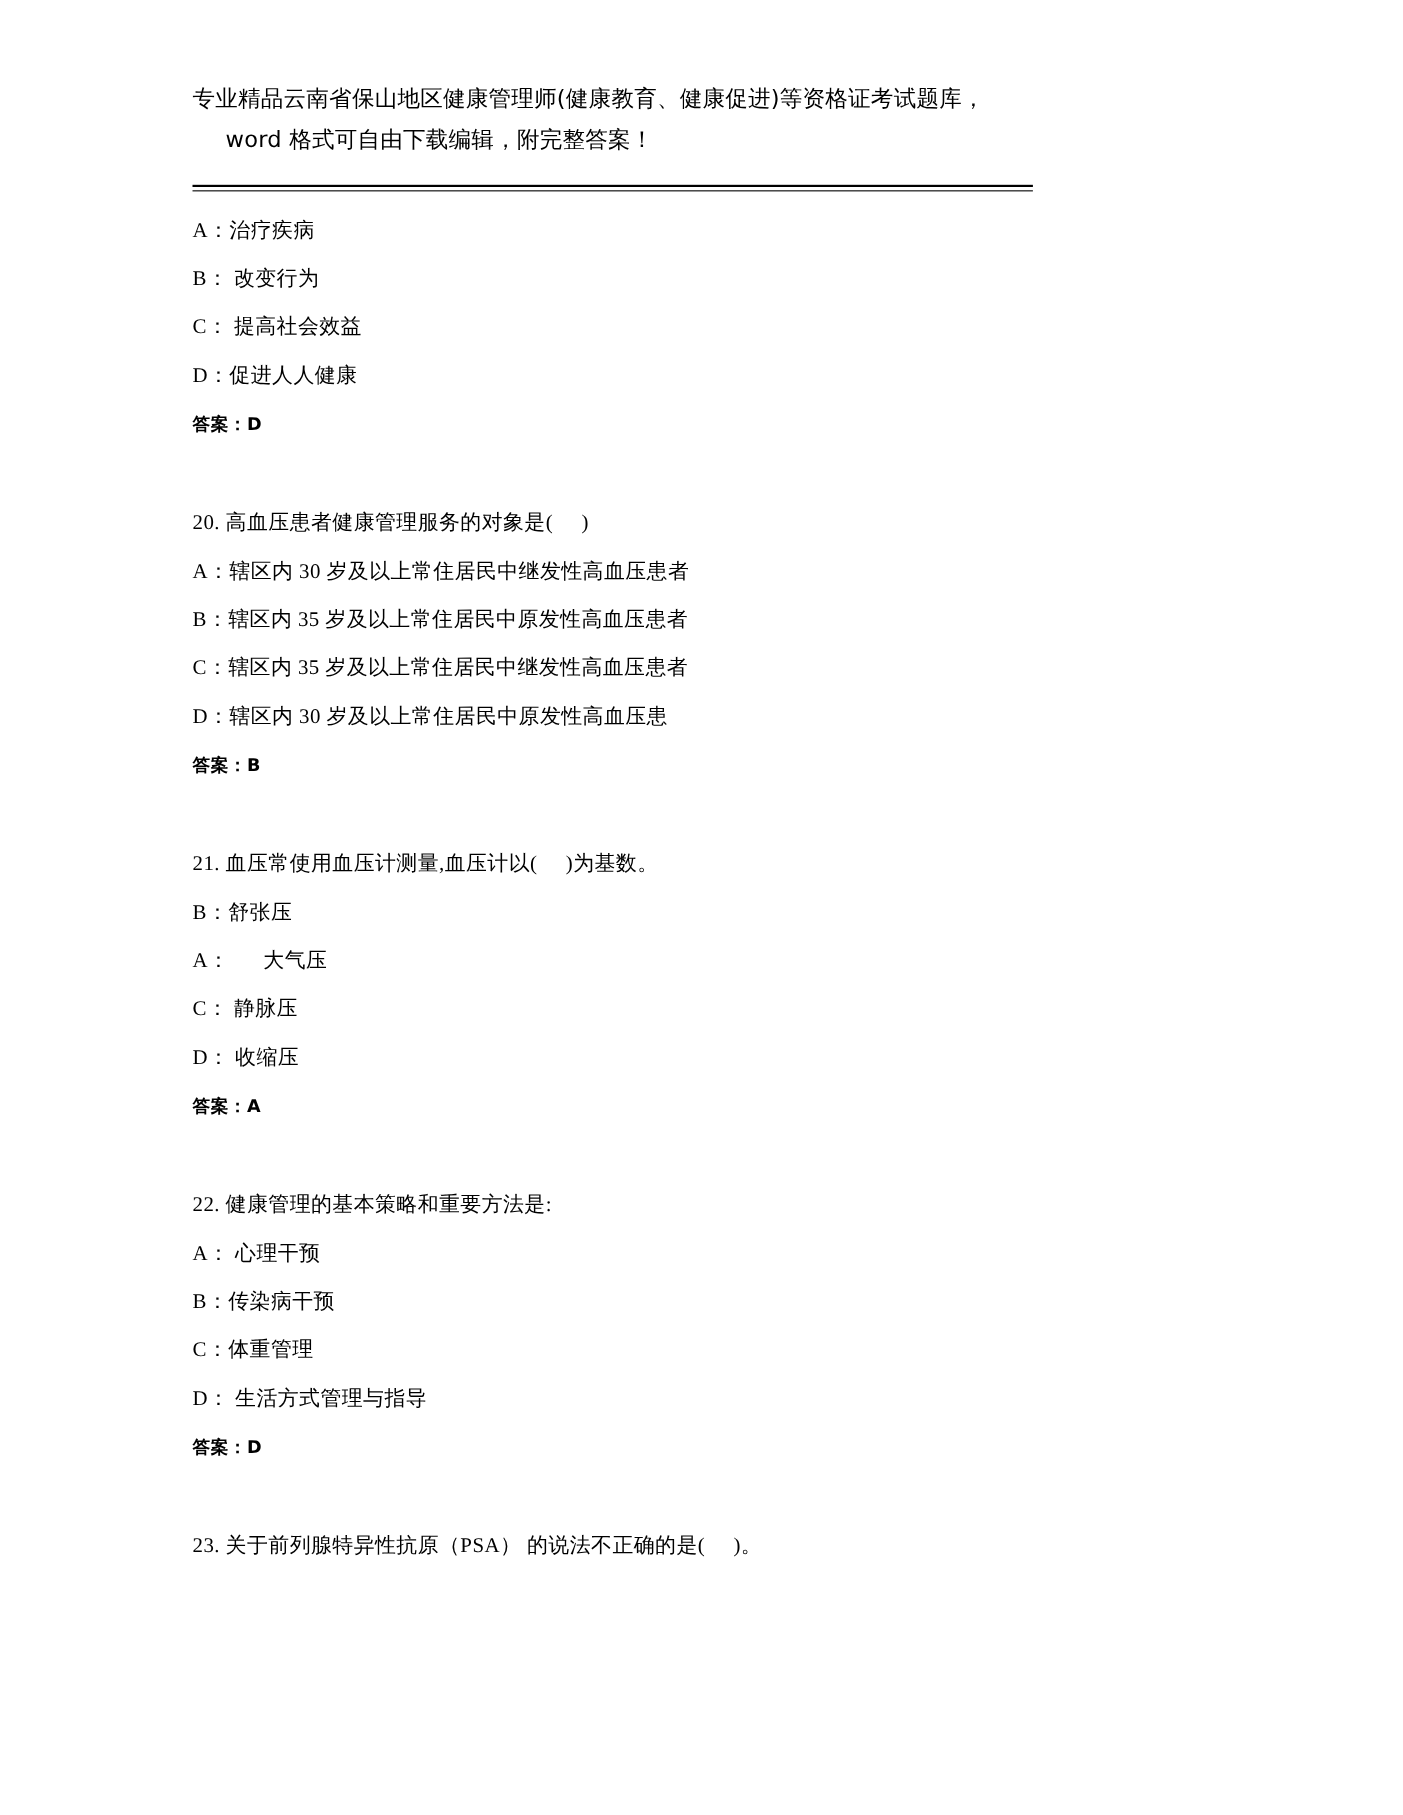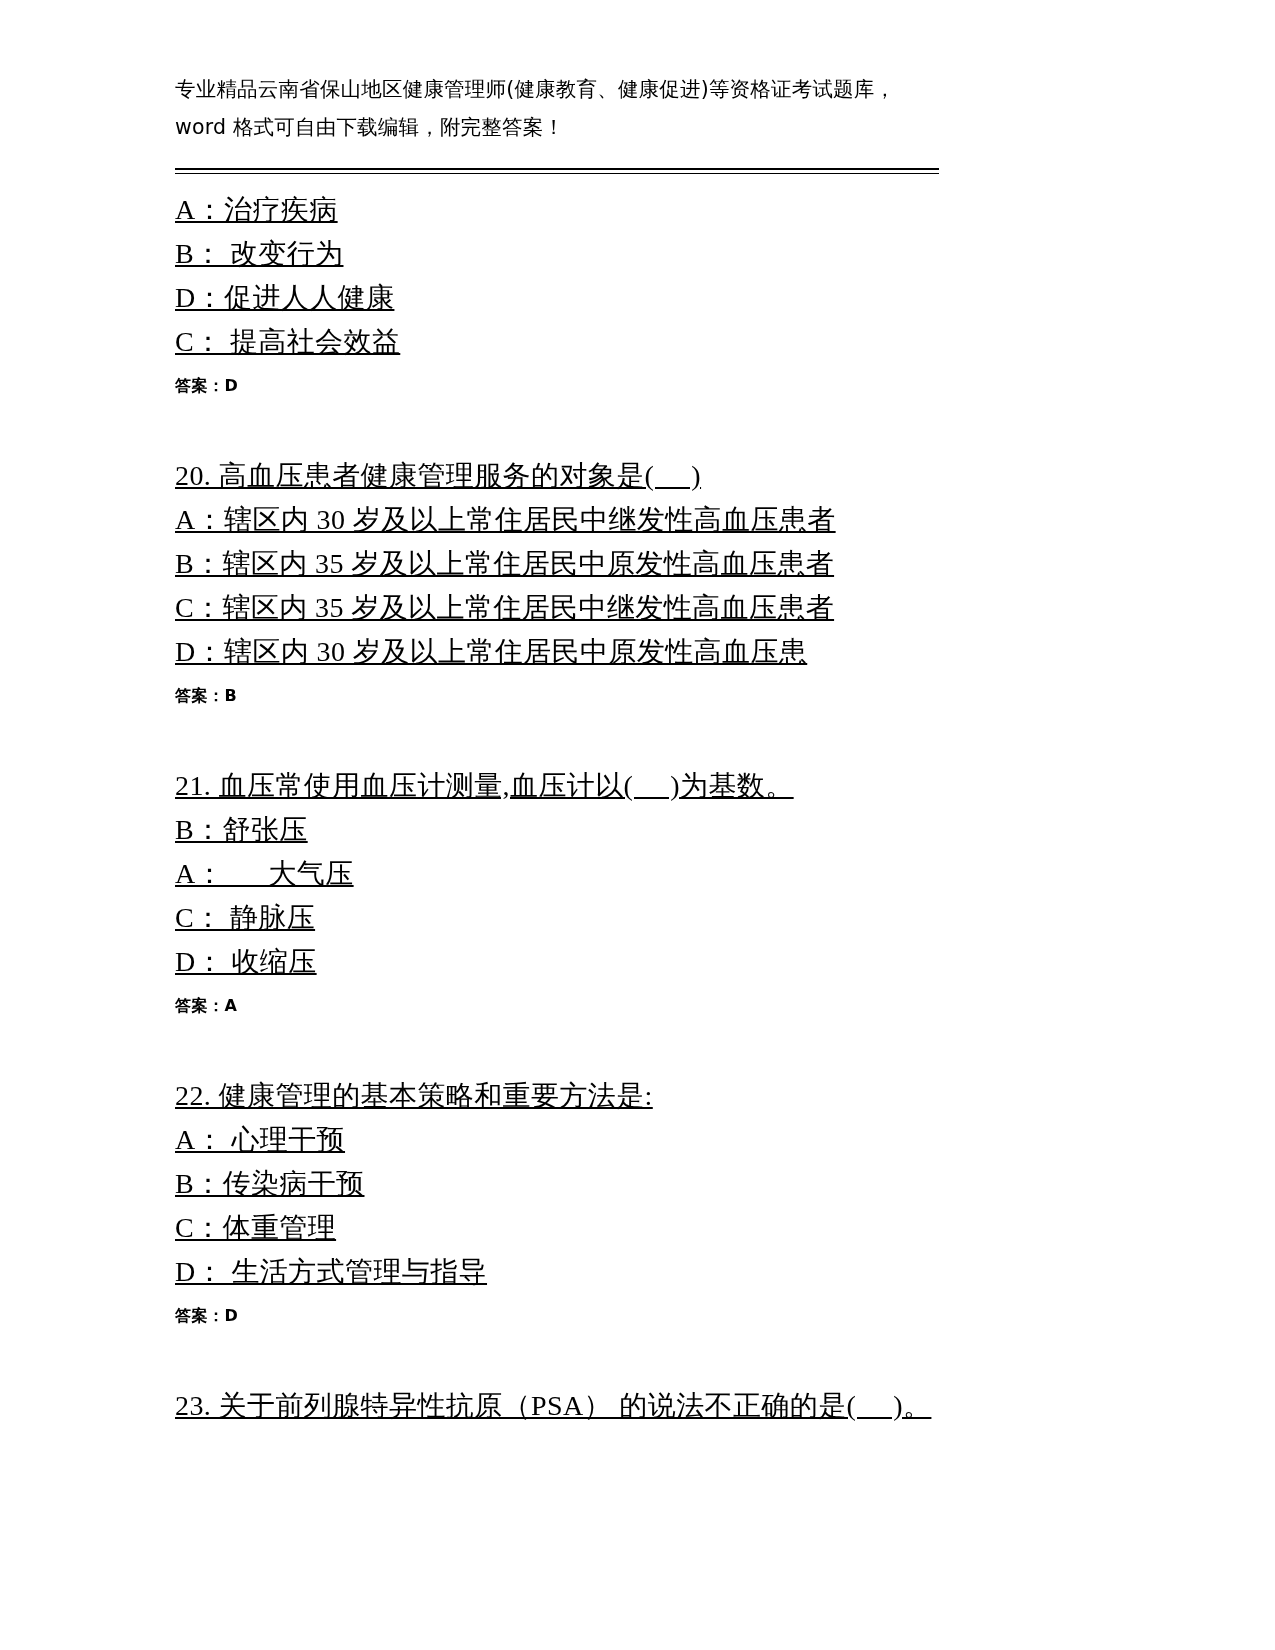--- a/index.html
+++ b/index.html
@@ -22,38 +22,38 @@
   }
   .header {
     font-family: "DejaVu Sans", sans-serif;
     font-size: 20.5px;
     line-height: 38px;
     letter-spacing: 0.2px;
     color: #000;
   }
   .header .line2 {
     display: block;
+    margin-left: 30px;
   }
   .rule {
     margin-top: 22px;
     border-top: 2px solid #000;
     border-bottom: 1px solid #000;
     height: 3px;
     box-sizing: content-box;
   }
   .body-block {
     padding-top: 14px;
   }
   .opt, .qtext {
     font-family: "Liberation Serif", serif;
-    font-size: 28px;
+    font-size: 19px;
     line-height: 44px;
     white-space: pre-wrap;
     letter-spacing: 0.4px;
-    text-decoration: underline;
   }
   .ans {
     font-family: "DejaVu Sans", sans-serif;
     font-size: 16px;
     line-height: 44px;
     font-weight: 700;
     letter-spacing: 0.5px;
   }
   .ans .val {
     font-family: "DejaVu Sans", sans-serif;
@@ -76,22 +76,22 @@
     <span class="line2">word 格式可自由下载编辑，附完整答案！</span>
   </div>
 
   <div class="rule"></div>
 
   <div class="body-block">
 
     <div class="qblock first">
       <div class="opt">A：治疗疾病</div>
       <div class="opt">B： 改变行为</div>
+      <div class="opt">C： 提高社会效益</div>
       <div class="opt">D：促进人人健康</div>
-      <div class="opt">C： 提高社会效益</div>
       <div class="ans"><span>答案：</span><span class="val">D</span></div>
     </div>
 
     <div class="qblock">
       <div class="qtext">20. 高血压患者健康管理服务的对象是(     )</div>
       <div class="opt">A：辖区内 30 岁及以上常住居民中继发性高血压患者</div>
       <div class="opt">B：辖区内 35 岁及以上常住居民中原发性高血压患者</div>
       <div class="opt">C：辖区内 35 岁及以上常住居民中继发性高血压患者</div>
       <div class="opt">D：辖区内 30 岁及以上常住居民中原发性高血压患</div>
       <div class="ans"><span>答案：</span><span class="val">B</span></div>

